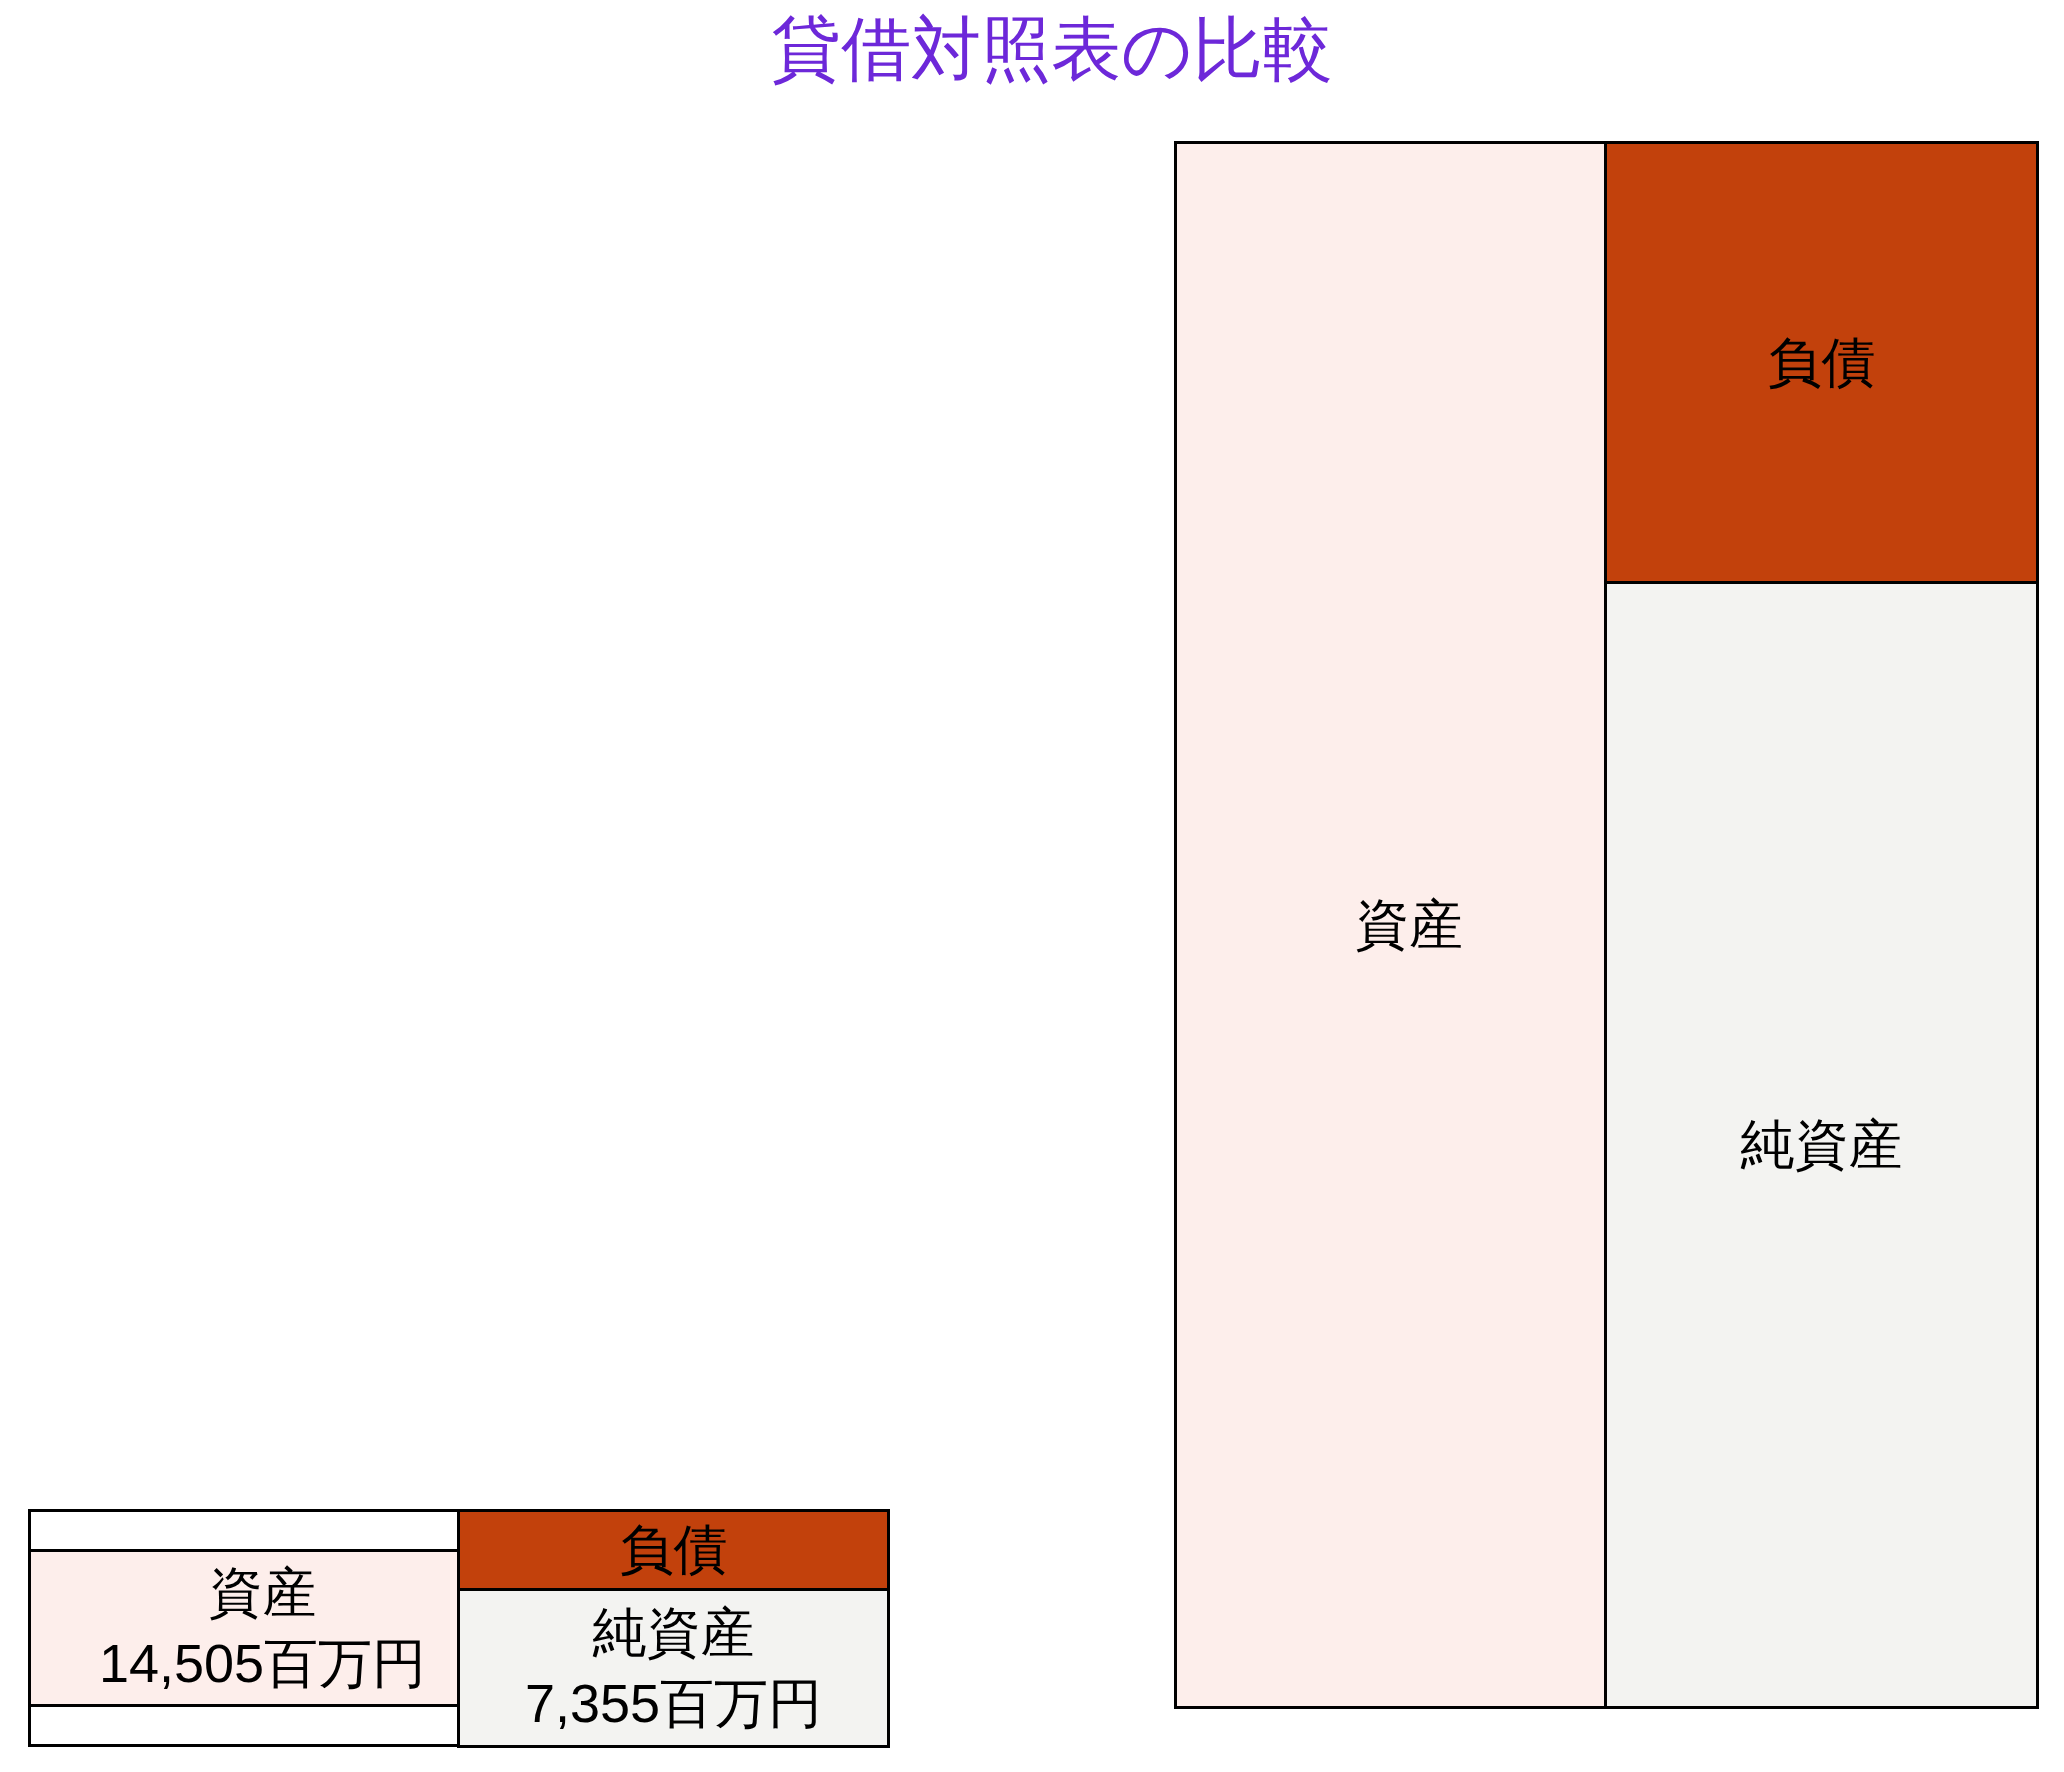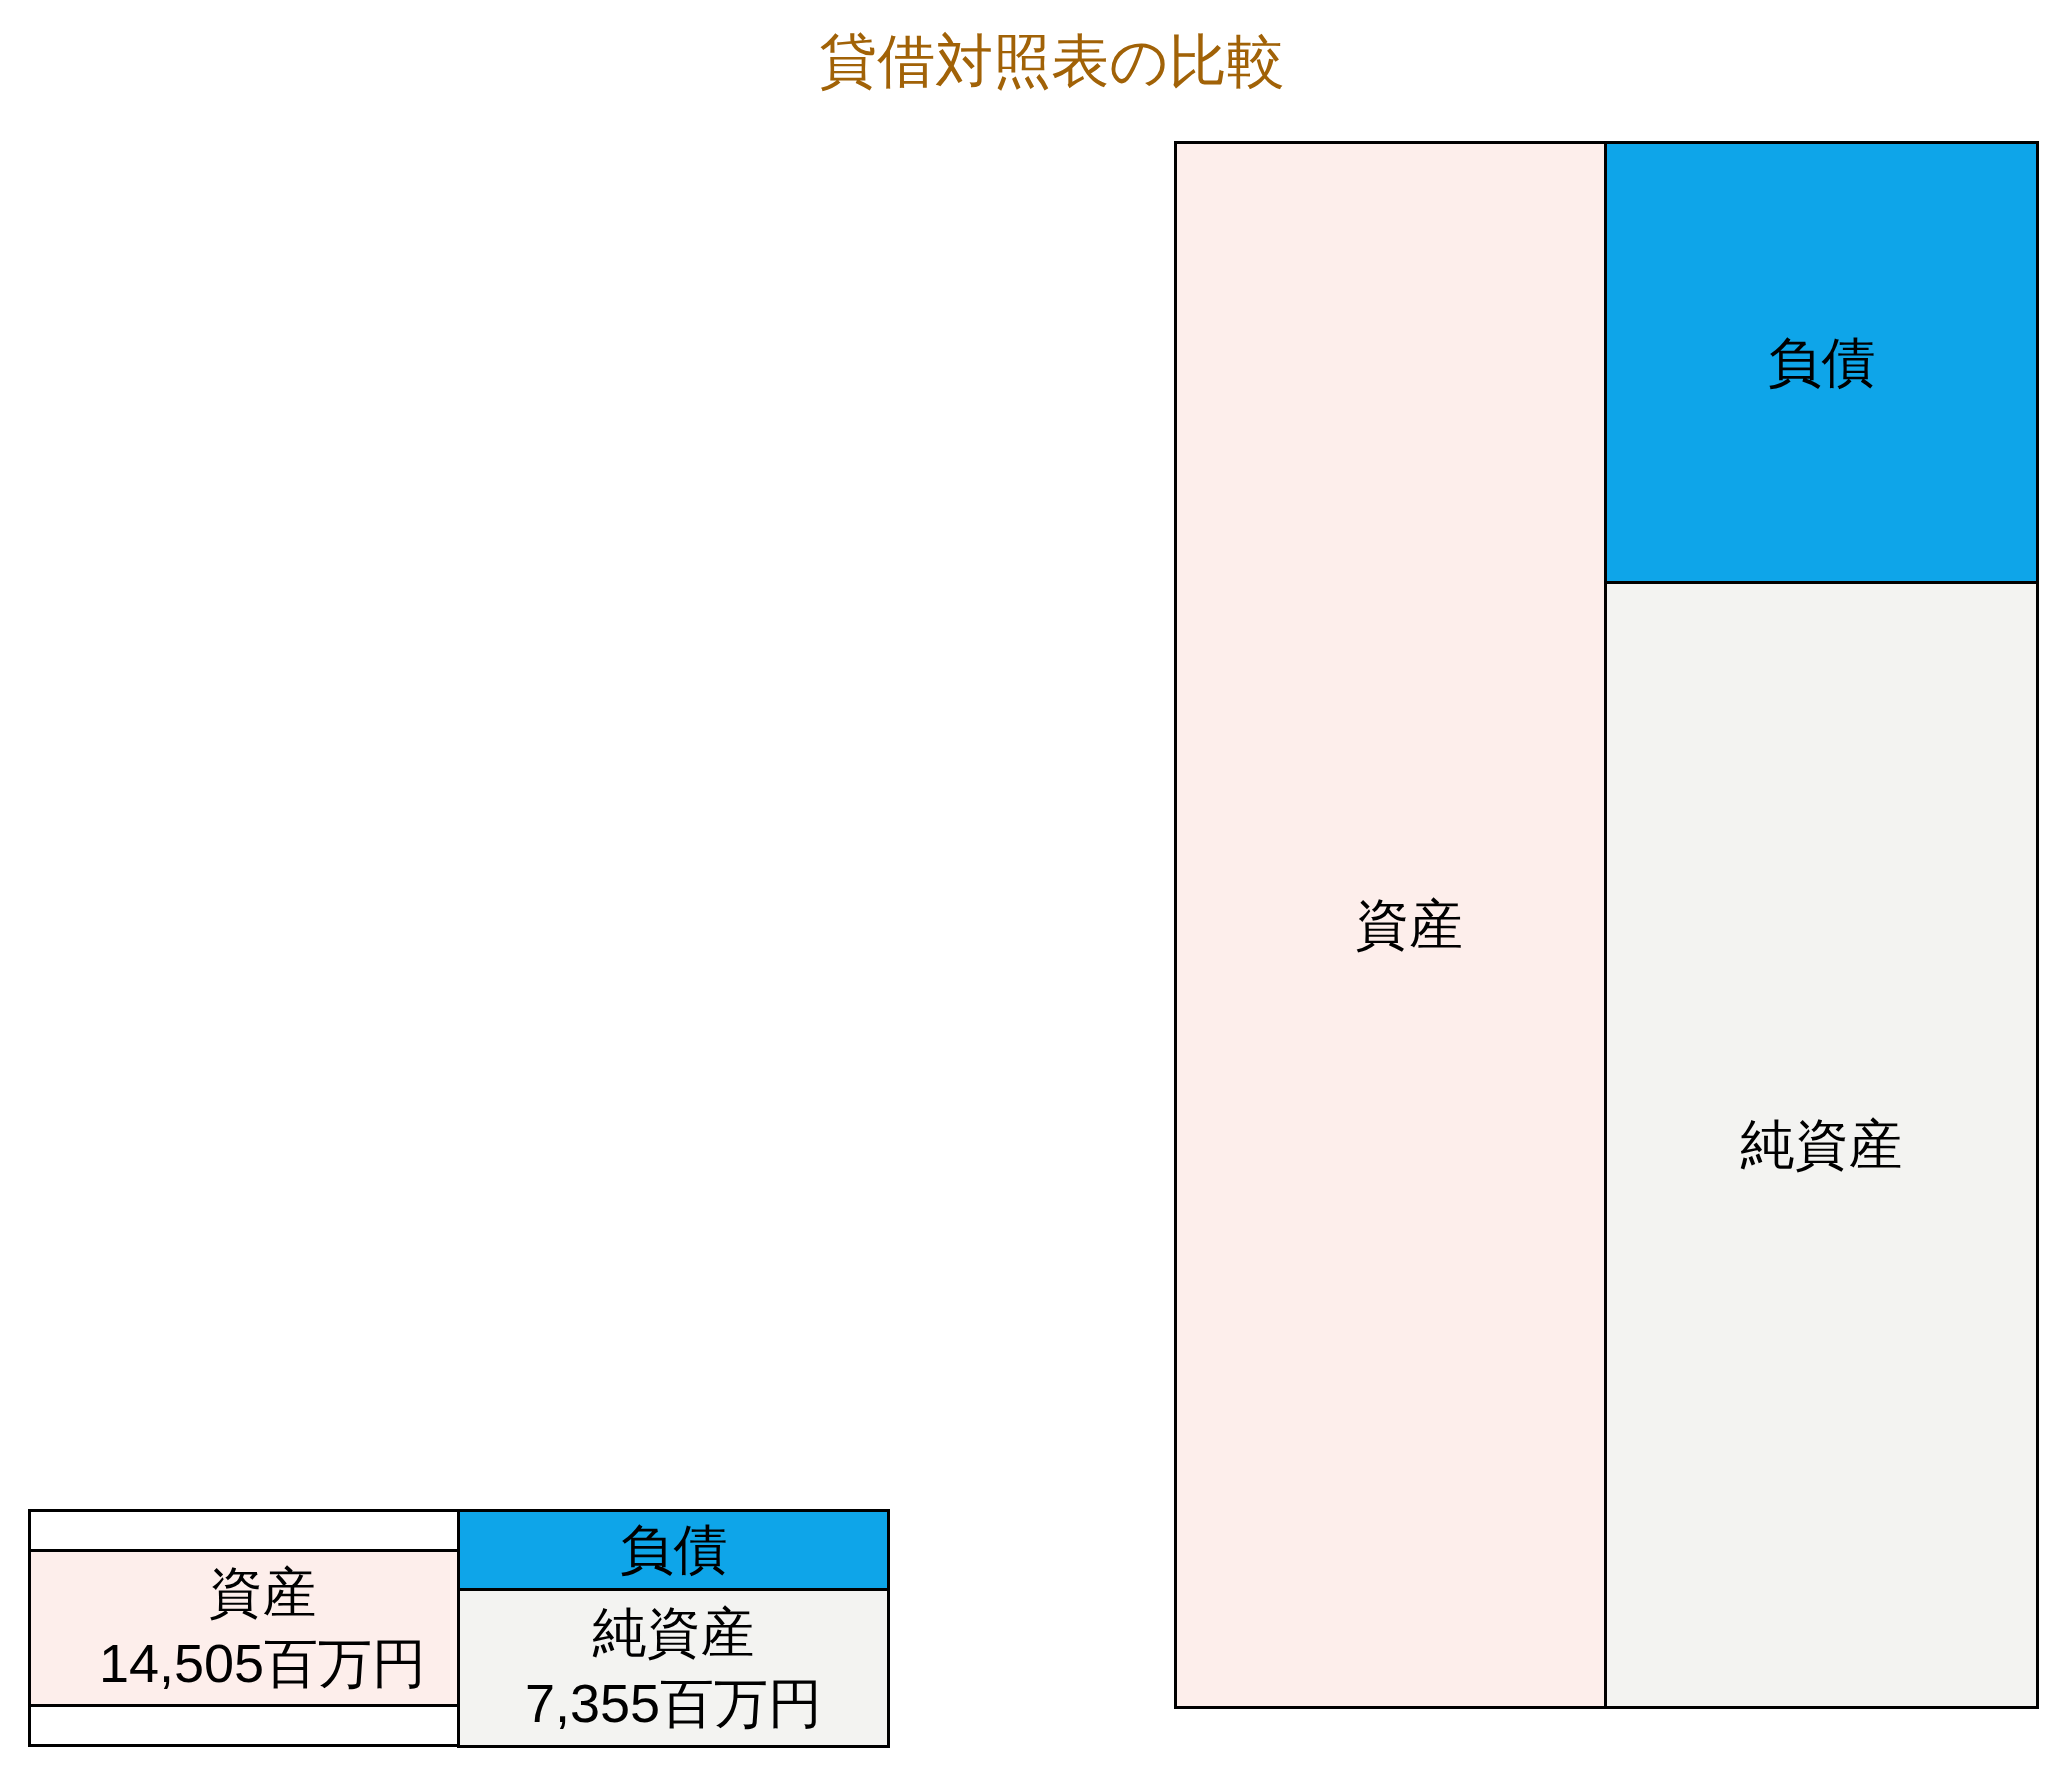--- a/index.html
+++ b/index.html
@@ -12,46 +12,46 @@
     position: relative;
     width: 2065px;
     height: 1772px;
     background: #ffffff;
     overflow: hidden;
     color: #000000;
   }
   .chart-title {
     position: absolute;
     left: 1052px;
-    top: 29px;
+    top: 11px;
     transform: translateX(-50%);
-    font-size: 58px;
+    font-size: 70px;
     line-height: 1.1;
     white-space: nowrap;
-    color: #a16207;
+    color: #6d28d9;
   }
   .box {
     position: absolute;
     box-sizing: border-box;
     border: 3.8px solid #000000;
     display: flex;
     align-items: center;
     justify-content: center;
     text-align: center;
   }
   .box .boxlabel {
     font-size: 54px;
     line-height: 1.32;
     white-space: nowrap;
   }
   .box .line { display: block; }
 
   
   .fill-asset { background: #fdeeeb; padding-left: 36px; }
-  .fill-liability { background: #0ea5e9; }
+  .fill-liability { background: #c2410c; }
   .fill-net { background: #f3f3f1; }
   .fill-none { background: #ffffff; }
 
   
   .lg-asset { left: 1174px; top: 141px; width: 434px; height: 1568px; }
   .lg-liab  { left: 1604px; top: 141px; width: 435px; height: 444px; }
   .lg-net   { left: 1604px; top: 581px; width: 435px; height: 1128px; }
 
   
   .sm-outer { left: 28px;  top: 1509px; width: 433px; height: 238px; }

